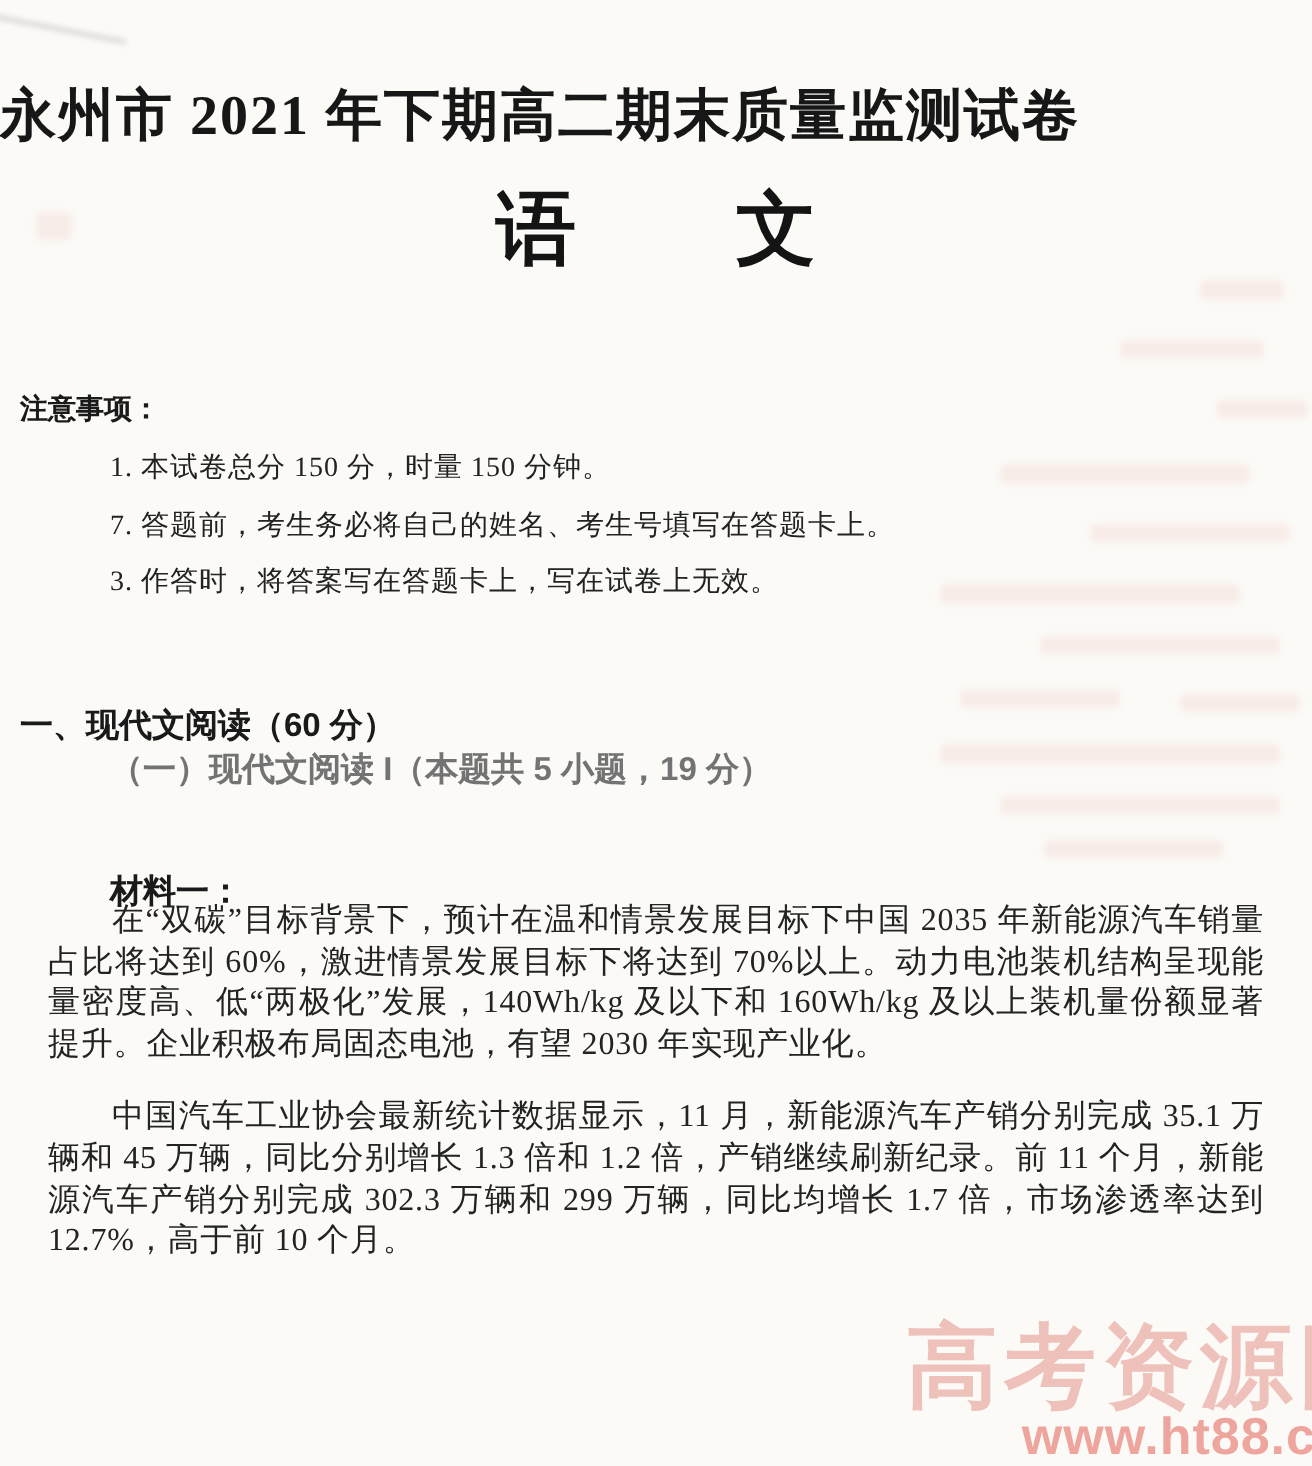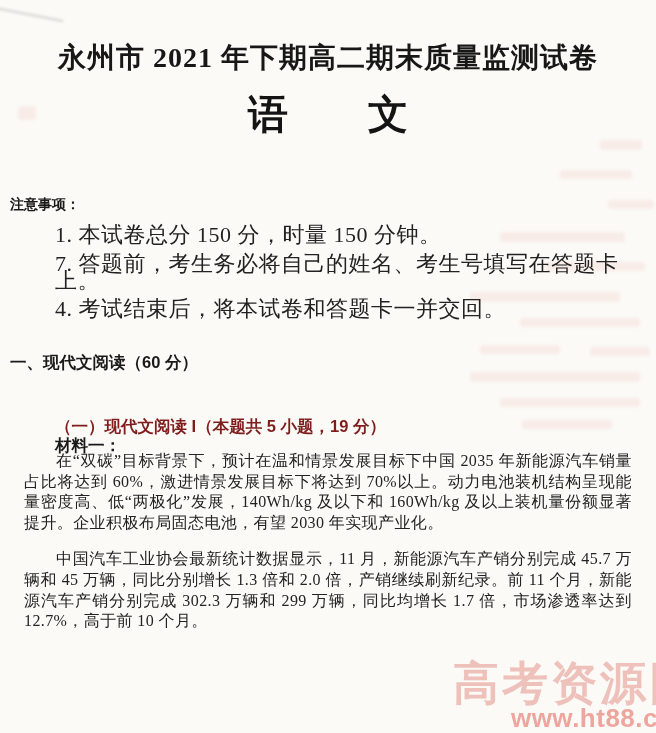--- a/index.html
+++ b/index.html
@@ -7,50 +7,50 @@
     width:656px;height:733px;overflow:hidden;position:relative;
     background:#fbfaf7;
     font-family:"Liberation Serif","DejaVu Serif",serif;
     color:#1f1f1f;
   }
   .page{position:absolute;inset:0;}
 
   
   .exam-title{
     position:absolute;top:20px;left:0;right:0;
-    text-align:center;font-size:28px;font-weight:bold;
+    font-size:28px;font-weight:bold;
     letter-spacing:1px;color:#171717;
   }
   .exam-subject{
     position:absolute;top:54px;left:0;right:0;
     text-align:center;font-size:40px;font-weight:bold;color:#141414;
   }
 
   
   .notice-heading{
     position:absolute;top:196px;left:10px;
     font-family:"Liberation Sans","DejaVu Sans",sans-serif;
     font-weight:bold;font-size:14px;color:#1a1a1a;
   }
   .notice-list{position:absolute;top:226px;left:55px;right:14px;}
   .notice-item{
-    font-size:22px;line-height:17px;margin-bottom:11.5px;
+    font-size:14px;line-height:17px;margin-bottom:11.5px;
     letter-spacing:0.5px;color:#222;
   }
 
   
   .section-heading{
     position:absolute;top:352px;left:10px;
     font-family:"Liberation Sans","DejaVu Sans",sans-serif;
     font-weight:bold;font-size:16.5px;color:#1a1a1a;
   }
   .subsection-heading{
     position:absolute;top:374px;left:55px;
     font-family:"Liberation Sans","DejaVu Sans",sans-serif;
-    font-weight:bold;font-size:16.5px;color:#7f1d1d;margin-top:42px;
+    font-weight:bold;font-size:16.5px;color:#737373;
   }
   .instruction{
     position:absolute;top:396px;left:55px;
     font-size:16px;letter-spacing:0.5px;color:#222;
   }
   .material-label{
     position:absolute;top:435px;left:55px;
     font-family:Liberation Serif, serif;
     font-weight:bold;font-size:16.5px;color:#1a1a1a;
   }
@@ -110,30 +110,30 @@
     <div class="bleed" style="left:522px;top:420px;width:90px;height:9px;"></div>
   </div>
 
   <h1 class="exam-title">永州市 2021 年下期高二期末质量监测试卷</h1>
   <h2 class="exam-subject">语　　文</h2>
 
   <div class="notice-heading">注意事项：</div>
   <div class="notice-list">
     <div class="notice-item">1. 本试卷总分 150 分，时量 150 分钟。</div>
     <div class="notice-item">7. 答题前，考生务必将自己的姓名、考生号填写在答题卡上。</div>
-    <div class="notice-item">4. 考试结束后，将本试卷和答题卡一并交回。</div>
+    <div class="notice-item">3. 作答时，将答案写在答题卡上，写在试卷上无效。</div>
   </div>
 
   <div class="section-heading">一、现代文阅读（60 分）</div>
   <div class="subsection-heading">（一）现代文阅读 I（本题共 5 小题，19 分）</div>
   <div class="material-label">材料一：</div>
 
   <div class="passage">
     <p>在“双碳”目标背景下，预计在温和情景发展目标下中国 2035 年新能源汽车销量占比将达到 60%，激进情景发展目标下将达到 70%以上。动力电池装机结构呈现能量密度高、低“两极化”发展，140Wh/kg 及以下和 160Wh/kg 及以上装机量份额显著提升。企业积极布局固态电池，有望 2030 年实现产业化。</p>
-    <p>中国汽车工业协会最新统计数据显示，11 月，新能源汽车产销分别完成 45.7 万辆和 45 万辆，同比分别增长 1.3 倍和 2.0 倍，产销继续刷新纪录。前 11 个月，新能源汽车产销分别完成 302.3 万辆和 299 万辆，同比均增长 1.7 倍，市场渗透率达到 12.7%，高于前 10 个月。</p>
+    <p>中国汽车工业协会最新统计数据显示，11 月，新能源汽车产销分别完成 35.1 万辆和 45 万辆，同比分别增长 1.3 倍和 1.2 倍，产销继续刷新纪录。前 11 个月，新能源汽车产销分别完成 302.3 万辆和 299 万辆，同比均增长 1.7 倍，市场渗透率达到 12.7%，高于前 10 个月。</p>
   </div>
 
   <div class="watermark">
     <div class="wm-logo">高考资源网</div>
     <div class="wm-url">www.ht88.com</div>
   </div>
 
 </div>
 
 </body></html>

